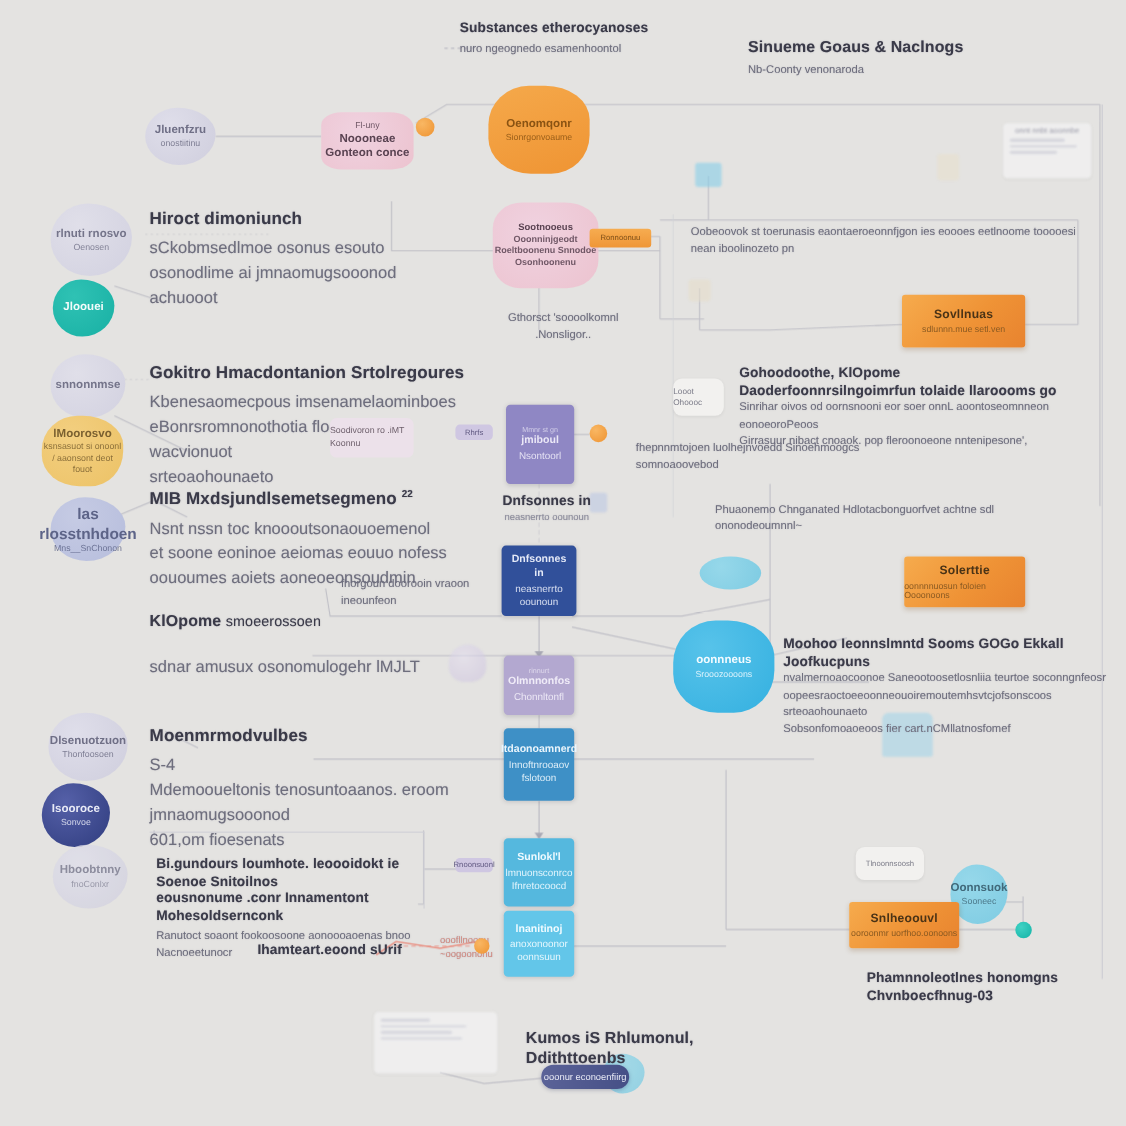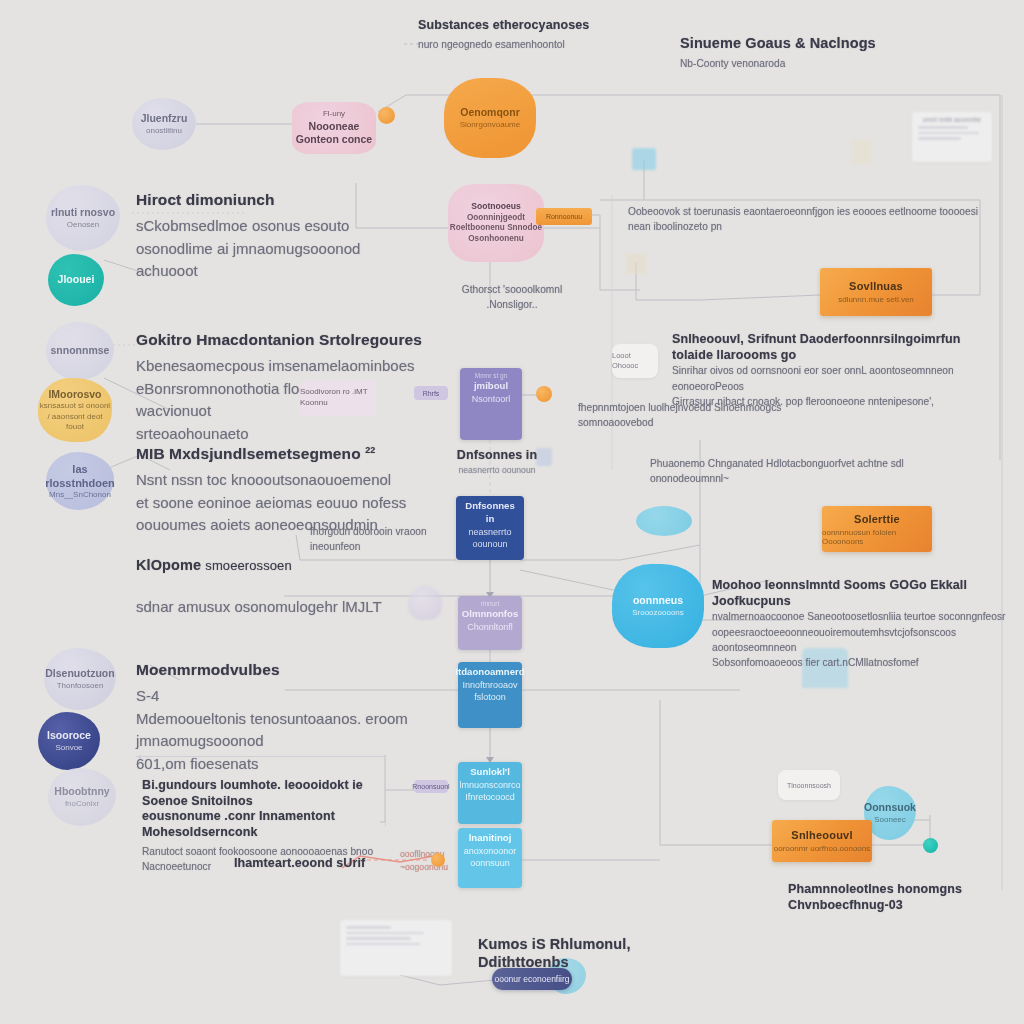--- a/index.html
+++ b/index.html
@@ -51,21 +51,21 @@
   .b-gold  {background:radial-gradient(circle at 35% 30%, #f3cf80, #ecc266);color:#7a6030;}
   .b-peri  {background:radial-gradient(circle at 35% 30%, #c6cbe4, #b6bddc);color:#5d6488;}
   .b-indigo{background:radial-gradient(circle at 35% 30%, #5560a8, #2f3c7e);color:#e8eaf6;}
   .b-orange{background:linear-gradient(160deg,#f5a94b,#ef9433);color:#8a5312;}
   .b-pink  {background:radial-gradient(circle at 40% 35%, #f0d2e0, #ecc3cf);color:#5a4352;}
   .b-cyan  {background:radial-gradient(circle at 35% 30%, #57c3ea, #34b0e0);color:#f3fbff;}
   .b-cyan2 {background:radial-gradient(circle at 35% 30%, #96d8ea, #7ecbe2);color:#41697a;}
 
   
   .fbox{
-    display:flex;flex-direction:column;align-items:center;
+    display:flex;flex-direction:column;align-items:center;justify-content:center;
     text-align:center;border-radius:4px;z-index:3;
     box-shadow:0 1px 4px rgba(60,60,80,.18);
     filter:blur(.35px);padding:4px 6px;
   }
   .fbox .l1{font-size:9.6px;font-weight:700;line-height:1.35;}
   .fbox .l2{font-size:9px;font-weight:400;line-height:1.35;opacity:.92;}
   .fbox .l0{font-size:6.5px;opacity:.7;line-height:1.2;}
 
   .f-purple{background:#8f87c4;color:#ebe8f7;}
   .f-navy  {background:#31509a;color:#e4e9f7;}
@@ -311,32 +311,32 @@
     <div class="l2">Nsontoorl</div>
   </div>
 
   <div class="abs dot dot-orange" style="left:536px;top:386px;width:16px;height:16px;"></div>
 
   <div class="abs tag tag-white" style="left:612px;top:344px;width:46px;height:34px;flex-direction:column;font-size:7.5px;line-height:1.4;">
     <span>Looot  Ohoooc</span>
   </div>
 
   <div class="abs tblock" style="left:672px;top:332px;width:300px;">
-    <div class="t-h sm">Snlheoouvl, Srifnunt  Daoderfoonnrsilngoimrfun tolaide  llaroooms go</div>
+    <div class="t-h sm">Gohoodoothe, KlOpome  Daoderfoonnrsilngoimrfun tolaide  llaroooms go</div>
     <div class="t-b tiny">Sinrihar oivos  od  oornsnooni eor soer onnL  aoontoseomnneon  eonoeoroPeoos</div>
     <div class="t-b tiny">Girrasuur nibact  cnoaok. pop fleroonoeone  nntenipesone',</div>
   </div>
 
   <div class="abs tblock" style="left:578px;top:400px;width:230px;">
     <div class="t-b tiny">fhepnnmtojoen  luolhejnvoedd  Sinoehmoogcs</div>
     <div class="t-b tiny">somnoaoovebod</div>
   </div>
 
   <div class="abs blob b-peri" style="left:46px;top:452px;width:68px;height:58px;">
-    <div class="lbl" style="font-size:11px;">las  rlosstnhdoen</div>
+    <div class="lbl" style="font-size:14px;">las  rlosstnhdoen</div>
     <div class="sub">Mns__SnChonon</div>
   </div>
 
   <div class="abs tblock" style="left:136px;top:444px;width:300px;">
     <div class="t-h lg">
       <span>MIB Mxdsjundlsemetsegmeno</span>
       <sup style="font-size:9px;">22</sup>
     </div>
     <div class="t-b" style="margin-top:6px;">Nsnt nssn  toc knoooutsonaouoemenol</div>
     <div class="t-b">et soone eoninoe aeiomas  eouuo nofess</div>
@@ -442,21 +442,21 @@
   </div>
 
   <div class="abs ocard" style="left:822px;top:506px;width:110px;height:46px;">
     <div class="ot">Solerttie</div>
     <div class="ob">oonnnnuosun  foloien  Oooonoons</div>
   </div>
 
   <div class="abs tblock" style="left:712px;top:578px;width:300px;">
     <div class="t-h sm">Moohoo Ieonnslmntd Sooms GOGo Ekkall Joofkucpuns</div>
     <div class="t-b tiny">nvalmernoaocoonoe  Saneootoosetlosnliia  teurtoe  soconngnfeosr</div>
-    <div class="t-b tiny">oopeesraoctoeeoonneouoiremoutemhsvtcjofsonscoos  aoontoseomnneon</div>
+    <div class="t-b tiny">oopeesraoctoeeoonneouoiremoutemhsvtcjofsonscoos  srteoaohounaeto</div>
     <div class="t-b tiny">Sobsonfomoaoeoos  fier cart.nCMllatnosfomef</div>
   </div>
 
   <div class="abs icon-ghost" style="left:802px;top:648px;width:46px;height:40px;background:#9ed4ea;border-radius:6px 6px 2px 2px;"></div>
 
   <div class="abs tag tag-white" style="left:778px;top:770px;width:62px;height:30px;font-size:7px;">
     <span>Tlnoonnsoosh</span>
   </div>
 
   <div class="abs blob b-cyan2" style="left:864px;top:786px;width:52px;height:54px;">

